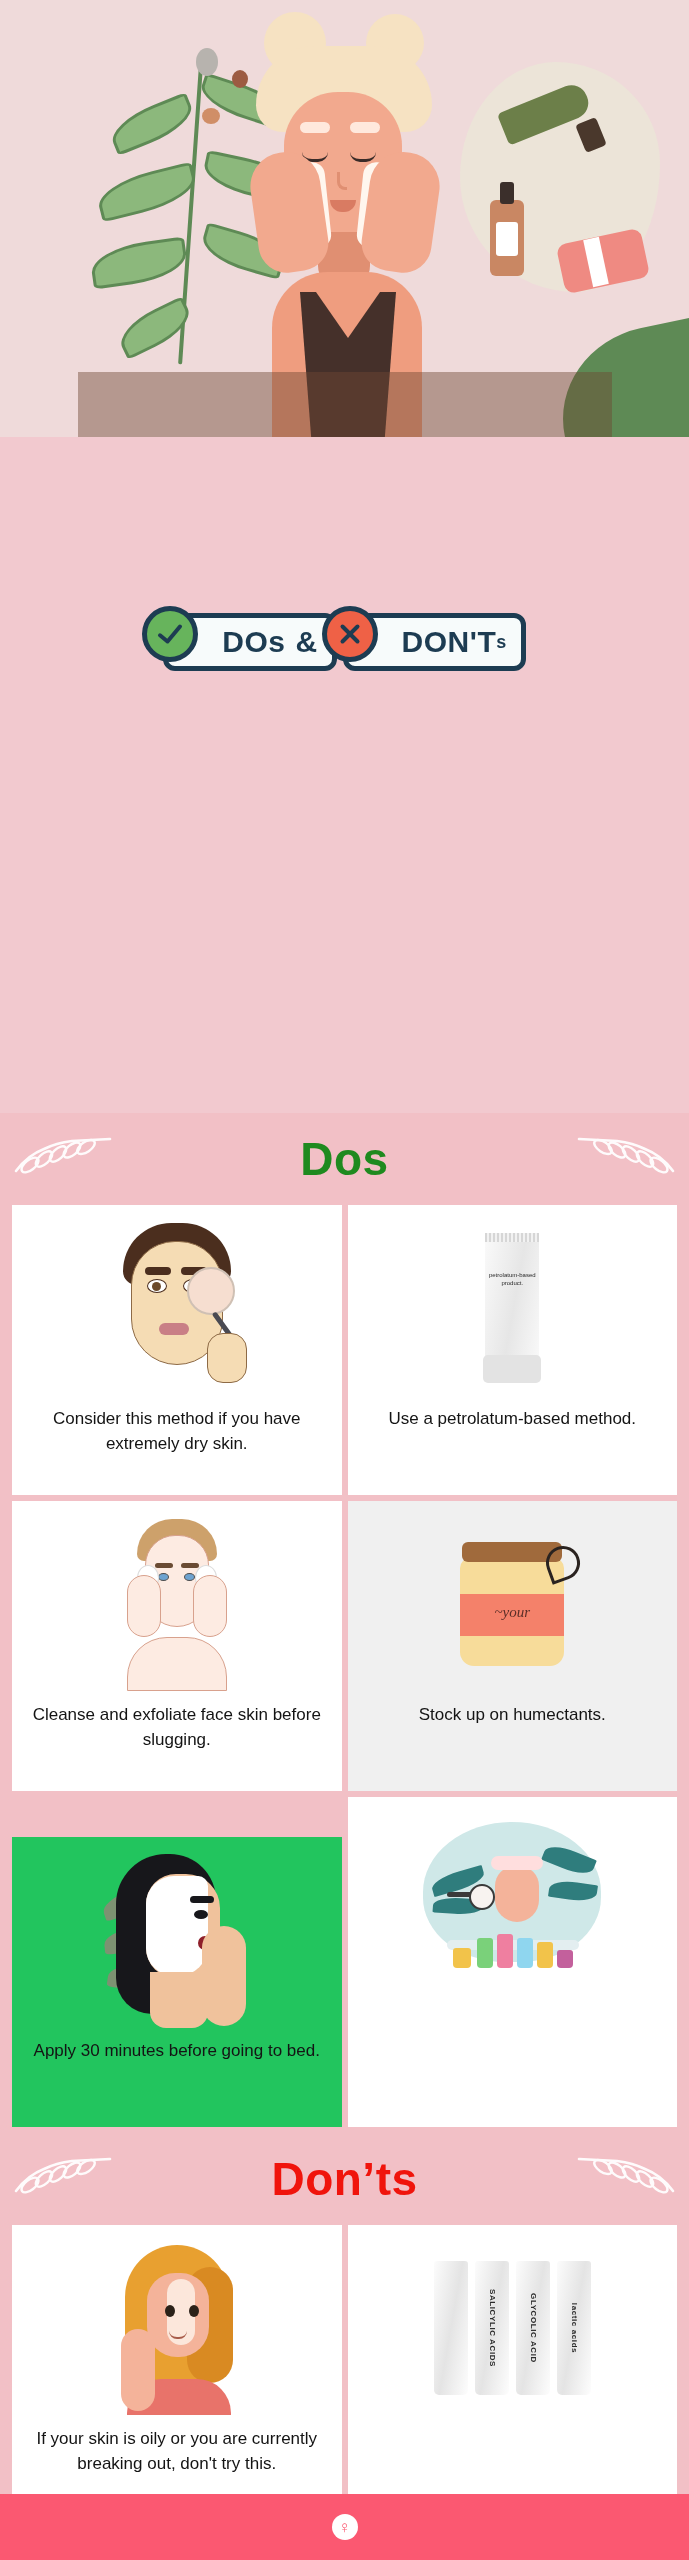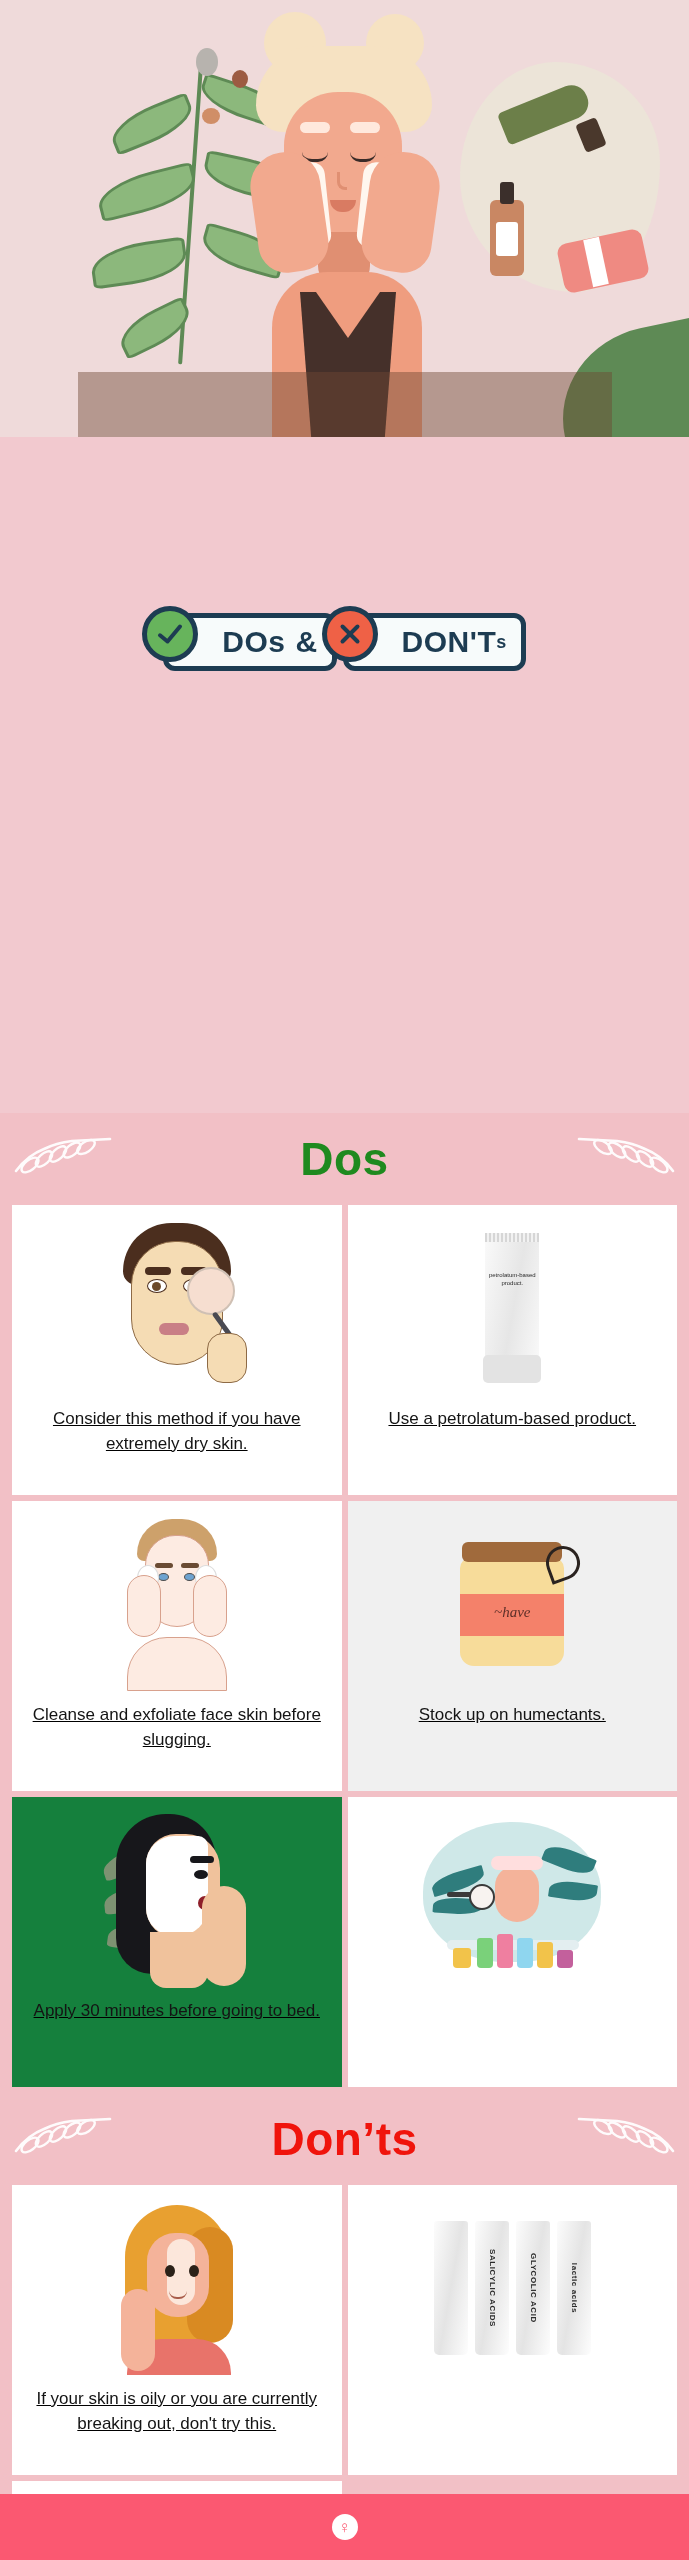--- a/index.html
+++ b/index.html
@@ -154,24 +154,24 @@
   .sprig.right { right:10px; transform: scaleX(-1); }
 
   .grid {
     width:689px; background:#f2c0c6;
     display:grid; grid-template-columns:1fr 1fr;
     gap:6px; padding:0 12px 6px 12px;
   }
   .card {
     background:#ffffff; display:flex; flex-direction:column;
     align-items:center; justify-content:flex-start;
-    padding:10px 8px 12px 8px; min-height:290px;text-decoration:underline;
+    padding:10px 8px 12px 8px; min-height:290px;
   }
   .card.gray { background:#f0f0f0; }
-  .card.lgray { background:#15803d; }
+  .card.lgray { background:#22c55e;margin-top:40px; }
   .card-art {
     width:100%; height:186px;
     display:flex; align-items:center; justify-content:center;
     position:relative; overflow:hidden;
   }
   .card-text {
     margin-top:6px; text-align:center;
     font-size:17px; line-height:1.45; color:#141414;
     font-family:"Liberation Sans", sans-serif;
   }
@@ -413,21 +413,21 @@
     </div>
 
     <div class="card">
       <div class="card-art">
         <div class="tube">
           <div class="tube-top"></div>
           <div class="tube-lbl">petrolatum-based product.</div>
           <div class="tube-base"></div>
         </div>
       </div>
-      <div class="card-text">Use a petrolatum-based product.</div>
+      <div class="card-text">Use a petrolatum-based method.</div>
     </div>
 
     <div class="card">
       <div class="card-art">
         <div class="cl">
           <div class="cl-hair"></div>
           <div class="cl-ear" style="left:30px"></div>
           <div class="cl-ear" style="left:98px"></div>
           <div class="cl-face"></div>
           <div class="cl-brow" style="left:48px;top:44px"></div>
@@ -442,21 +442,21 @@
         </div>
       </div>
       <div class="card-text">Cleanse and exfoliate face skin before slugging.</div>
     </div>
 
     <div class="card gray">
       <div class="card-art">
         <div class="jar">
           <div class="jar-body"></div>
           <div class="jar-band"></div>
-          <div class="jar-script">~have</div>
+          <div class="jar-script">~your</div>
           <div class="jar-lid"></div>
           <div class="jar-bow"></div>
         </div>
       </div>
       <div class="card-text">Stock up on humectants.</div>
     </div>
 
     <div class="card lgray">
       <div class="card-art">
         <div class="cm">

